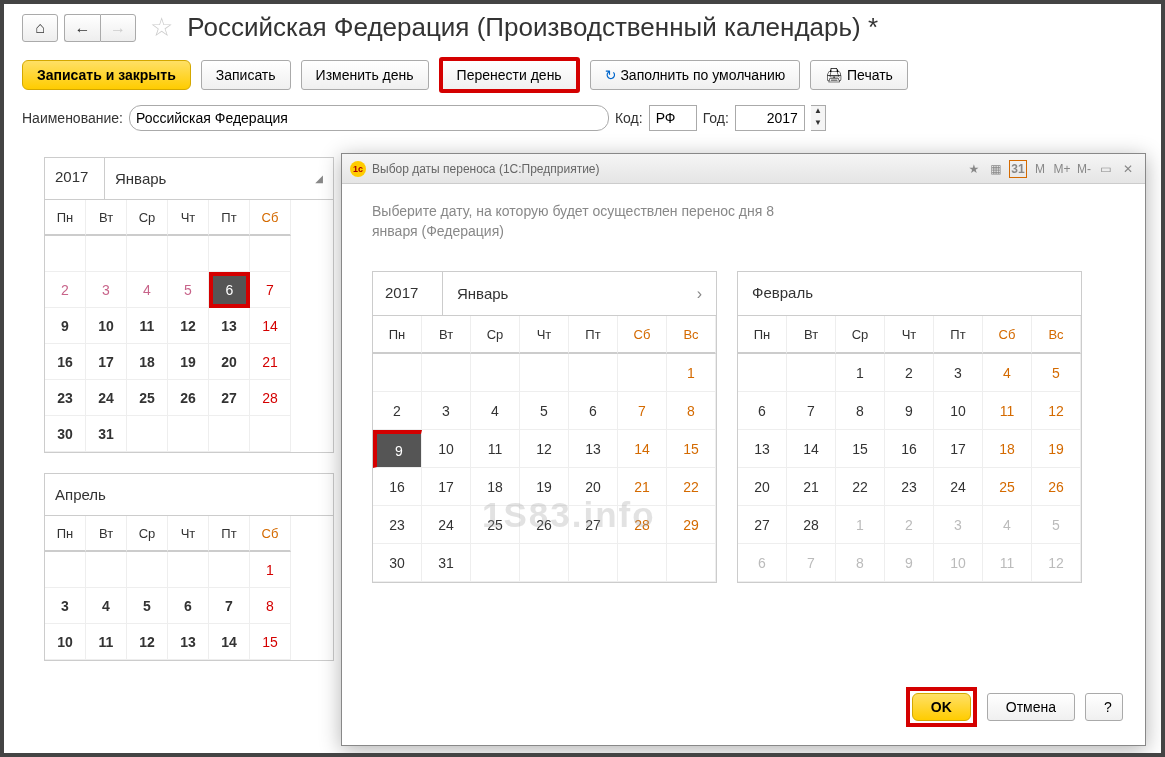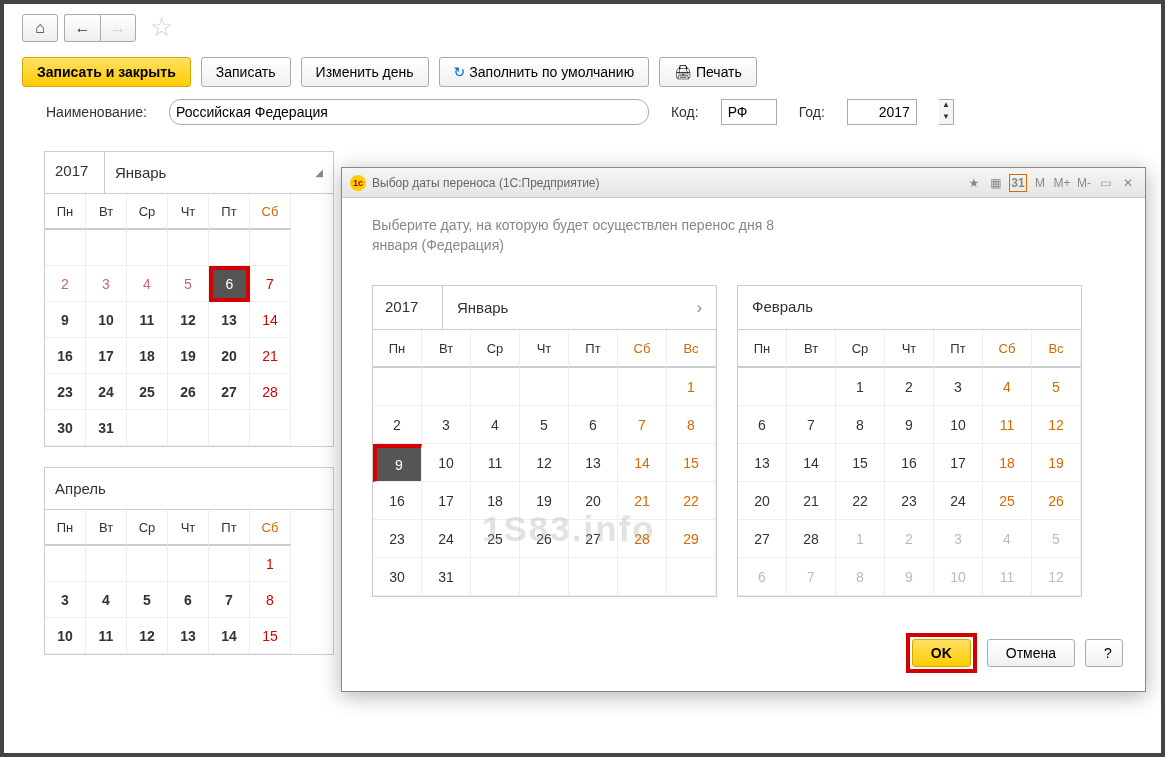--- a/index.html
+++ b/index.html
@@ -8,26 +8,26 @@
 .topbar { display: flex; align-items: center; padding: 8px 18px; gap: 6px; }
 .nav-btn { width: 36px; height: 28px; border: 1px solid #aaa; background: linear-gradient(#fff,#eee); border-radius: 3px; display: flex; align-items: center; justify-content: center; font-size: 16px; cursor: pointer; }
 .nav-group { display: flex; }
 .nav-group .nav-btn:first-child { border-radius: 3px 0 0 3px; border-right: none; }
 .nav-group .nav-btn:last-child { border-radius: 0 3px 3px 0; }
 .star { font-size: 26px; color: #ccc; margin: 0 8px; cursor: pointer; }
 .page-title { font-size: 26px; font-weight: normal; color: #333; }
 
 .toolbar { display: flex; align-items: center; padding: 6px 18px; gap: 10px; }
 .btn { padding: 6px 14px; border: 1px solid #aaa; background: linear-gradient(#fff,#f0f0f0); border-radius: 3px; font-size: 14px; cursor: pointer; }
-.btn-primary { background: linear-gradient(#ffe066,#ffcc00); border-color: #d4a800; font-weight: bold; }
+.btn-primary { background: linear-gradient(#ffe066,#ffcc00); border-color: #d4a800; font-weight: bold; border-radius: 6px; }
 .btn-highlight { border: 4px solid #d40000; }
 .btn .icon-refresh { color: #0066cc; margin-right: 4px; }
 .btn .icon-print { margin-right: 4px; }
 
-.fields-row { display: flex; align-items: center; padding: 6px 18px; gap: 22px; margin-left: 24px; }
+.fields-row { display: flex; align-items: center; padding: 6px 18px; gap: 6px; }
 .fields-row label { font-size: 14px; }
 .text-input { border: 1px solid #aaa; padding: 4px 6px; font-size: 14px; height: 26px; }
 .spinner { display: flex; flex-direction: column; height: 26px; border: 1px solid #aaa; border-left: none; }
 .spinner span { width: 14px; height: 12px; font-size: 8px; text-align: center; cursor: pointer; background: #f5f5f5; }
 
 .calendars { display: flex; padding: 20px 18px 0 40px; gap: 30px; }
 .cal { border: 1px solid #ccc; width: 290px; }
 .cal-head { display: flex; border-bottom: 1px solid #ccc; height: 42px; }
 .cal-head > div { padding: 10px; font-size: 15px; }
 .cal-year { width: 60px; border-right: 1px solid #ccc; }
@@ -35,21 +35,21 @@
 .cal-days-row, .cal-row { display: flex; }
 .cal-cell { width: 41px; height: 36px; display: flex; align-items: center; justify-content: center; border-right: 1px solid #eee; border-bottom: 1px solid #eee; font-size: 14px; }
 .cal-days-row .cal-cell { border-bottom: 2px solid #ccc; font-size: 13px; }
 .weekend { color: #d46a00; }
 .holiday { color: #c8648a; }
 .red { color: #d40000; }
 .selected-day { background: #555; color: #fff; border: 4px solid #d40000; box-sizing: border-box; }
 .faded { color: #bbb; }
 .bold { font-weight: bold; }
 
-.dialog { position: absolute; top: 163px; left: 337px; width: 805px; height: 525px; background: #fff; border: 1px solid #888; box-shadow: 0 4px 20px rgba(0,0,0,0.3); }
+.dialog { position: absolute; top: 149px; left: 337px; width: 805px; height: 593px; background: #fff; border: 1px solid #888; box-shadow: 0 4px 20px rgba(0,0,0,0.3); }
 .dlg-title { height: 30px; background: linear-gradient(#f5f5f5,#e5e5e5); border-bottom: 1px solid #ccc; display: flex; align-items: center; padding: 0 8px; font-size: 12px; color: #666; }
 .dlg-title-icon { width: 16px; height: 16px; background: #ffcc00; border-radius: 50%; margin-right: 6px; display: flex; align-items: center; justify-content: center; font-size: 9px; font-weight: bold; color: #a00; }
 .dlg-title-text { flex: 1; }
 .dlg-title-icons { display: flex; gap: 4px; align-items: center; }
 .dlg-title-icons span { width: 18px; height: 18px; display: flex; align-items: center; justify-content: center; font-size: 12px; color: #888; cursor: pointer; }
 .ti-star { color: #d4a800; }
 .ti-calc { color: #0a0; }
 .ti-31 { color: #d46a00; border: 1px solid #d46a00; font-size: 9px; font-weight: bold; }
 .ti-m { color: #ccc; font-size: 11px; }
 
@@ -78,35 +78,37 @@
 </head>
 <body>
 
 <div class="topbar">
   <div class="nav-btn">⌂</div>
   <div class="nav-group">
     <div class="nav-btn">←</div>
     <div class="nav-btn" style="color:#ccc">→</div>
   </div>
   <span class="star">☆</span>
+  <div class="page-title">Российская Федерация (Производственный календарь) *</div>
 </div>
 
 <div class="toolbar">
   <button class="btn btn-primary">Записать и закрыть</button>
   <button class="btn">Записать</button>
   <button class="btn">Изменить день</button>
+  <button class="btn btn-highlight">Перенести день</button>
   <button class="btn"><span class="icon-refresh">↻</span><span>Заполнить по умолчанию</span></button>
   <button class="btn"><span class="icon-print">🖨</span><span>Печать</span></button>
 </div>
 
 <div class="fields-row">
   <label>Наименование:</label>
   <input class="text-input" style="width: 480px; border-radius: 12px;" value="Российская Федерация">
   <label>Код:</label>
-  <input class="text-input" style="width: 56px;" value="РФ">
+  <input class="text-input" style="width: 48px;" value="РФ">
   <label>Год:</label>
   <input class="text-input" style="width: 70px; text-align: right;" value="2017">
   <div class="spinner">
       <span>▲</span>
       <span>▼</span>
     </div>
 </div>
 
 <div class="calendars">
   <div>

